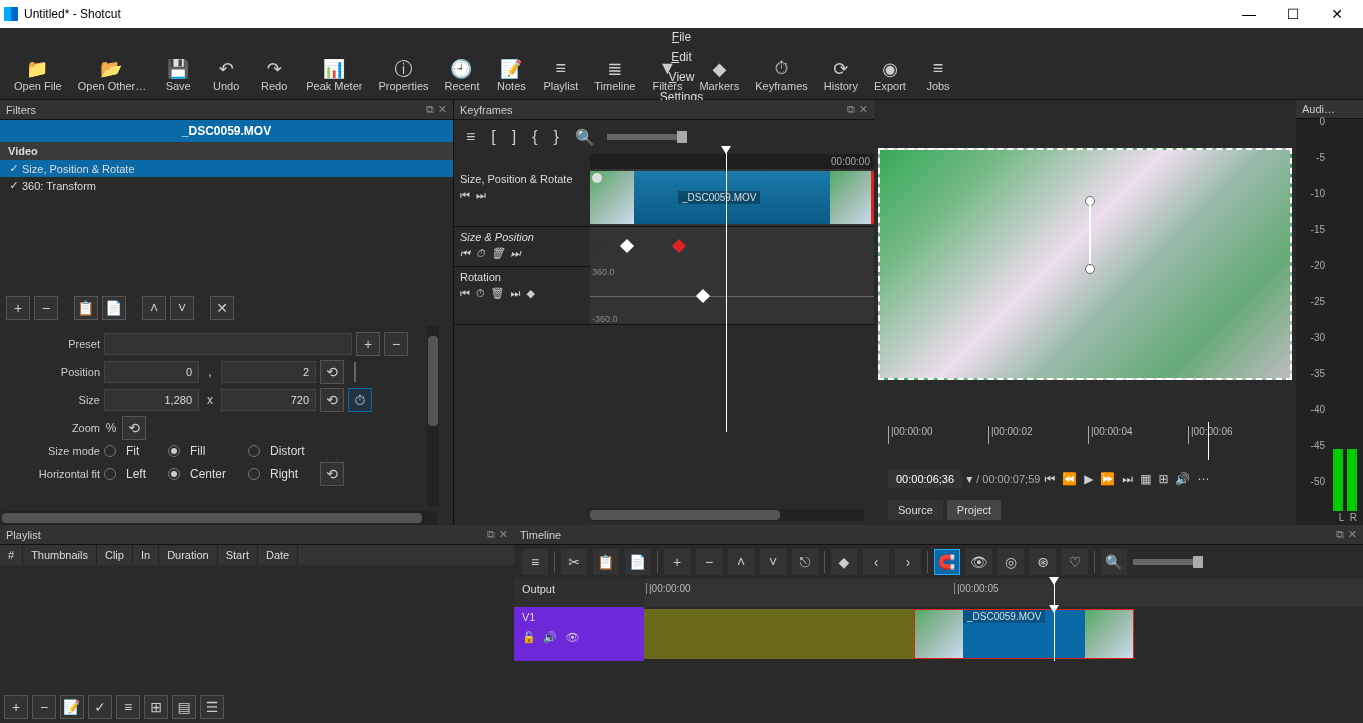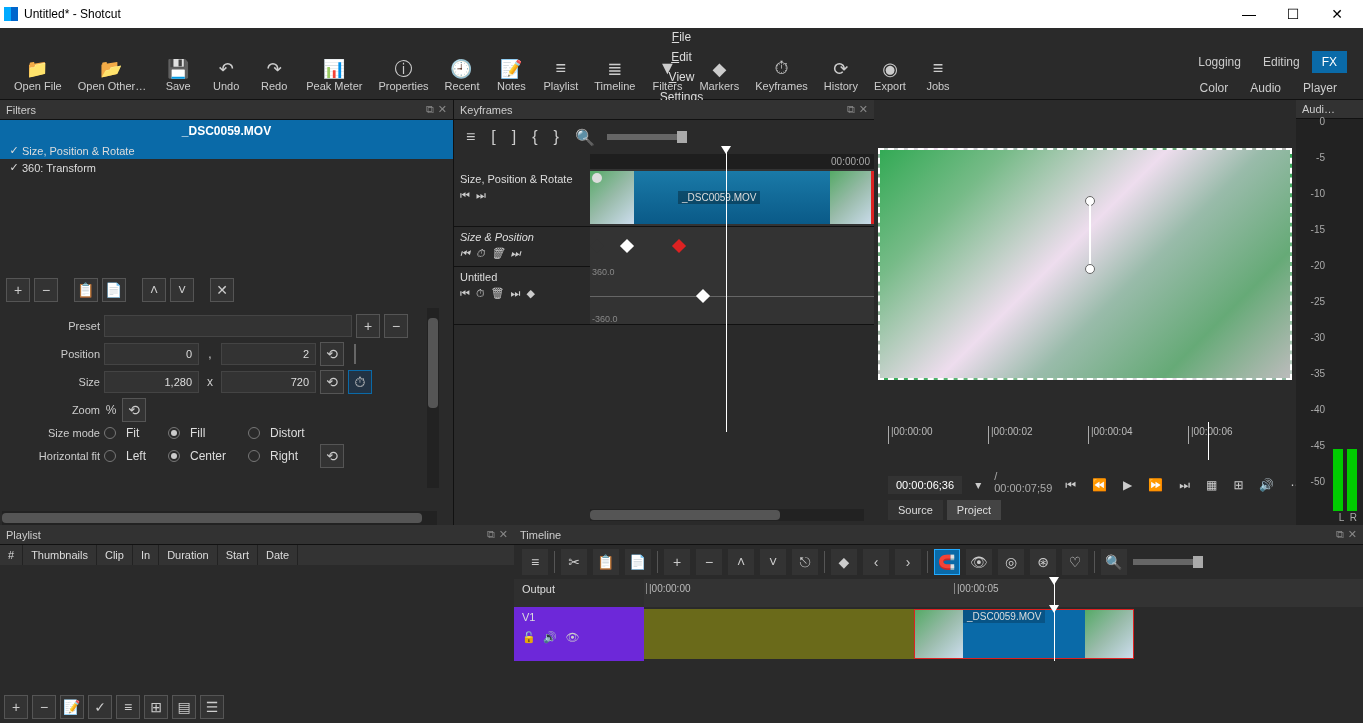--- a/index.html
+++ b/index.html
@@ -62,21 +62,21 @@
 .kf-playhead::before { content:""; position:absolute; top:-6px; left:-5px; border:5px solid transparent; border-top:8px solid #fff; }
 .diamond { width:10px; height:10px; transform:rotate(45deg); background:#fff; position:absolute; }
 .diamond.red { background:#d22; }
 .param-lane { background:#6a6a1a;font-style:italic; }
 
 .preview-panel { position:absolute; left:874px; top:0; width:422px; height:425px; background:#2a2a2a; }
 .preview-canvas { position:absolute; left:4px; top:48px; width:414px; height:232px; background:linear-gradient(135deg,#3a5 0%,#7b8 20%,#ede 45%,#9ba 60%,#6a7 80%,#bbb 100%); border:2px dashed #fff; }
 .preview-handle { position:absolute; width:10px; height:10px; border:1px solid #666; background:#fff; border-radius:50%; }
 .preview-timescale { position:absolute; left:14px; top:326px; right:8px; height:30px; }
 .preview-timescale .tick { position:absolute; font-size:10px; color:#bbb; border-left:1px solid #aaa; padding-left:2px; height:18px; }
-.prev-ctrls { position:absolute; left:14px; top:370px; right:8px; display:flex; align-items:flex-end; gap:10px; }
+.prev-ctrls { position:absolute; left:14px; top:370px; right:8px; display:flex; align-items:center; gap:1px; }
 .timecode { background:#333; padding:3px 8px; font-size:11px; color:#fff; }
 .timecode2 { color:#aaa; font-size:11px; }
 .pcbtn { font-size:12px; color:#ccc; padding:2px 3px; }
 .tabs-sp { position:absolute; left:14px; top:400px; display:flex; gap:4px; }
 .tabs-sp .tab { padding:4px 10px; background:#333; font-size:11px; }
 .tabs-sp .tab.active { background:#444; }
 
 .audio-panel { position:absolute; right:0; top:0; width:67px; height:425px; background:#222; }
 .audio-panel .db { position:absolute; right:38px; font-size:10px; color:#aaa; }
 .audio-panel .meter { position:absolute; bottom:14px; right:6px; width:10px; height:62px; background:#0c0; }
@@ -191,45 +191,34 @@
       <div class="tbtn">
         <div class="ticon">◉</div>
         <div>Export</div>
       </div>
       <div class="tbtn">
         <div class="ticon">≡</div>
         <div>Jobs</div>
       </div>
     </div>
   <div class="spacer"></div>
-  <div style="display:flex;flex-direction:column;gap:4px;align-items:flex-end;">
-    <div class="moderow" id="modes-top">
-        <div class="modebtn">Logging</div>
-        <div class="modebtn">Editing</div>
-        <div class="modebtn active">FX</div>
-      </div>
-    <div class="moderow" id="modes-bottom">
-        <div class="modebtn">Color</div>
-        <div class="modebtn">Audio</div>
-        <div class="modebtn">Player</div>
-      </div>
-  </div>
 </div>
 
 <div class="main">
 
   <div class="filters-panel">
     <div class="panel-title">
       <span>Filters</span>
       <span class="pticons">
           <span>⧉</span> 
           <span>✕</span>
         </span>
     </div>
     <div class="clip-header">_DSC0059.MOV</div>
+    <div class="cat-header">Video</div>
     <div class="filter-list" id="filter-list">
         <div class="filter-row sel">
           <span class="chk">✓</span>
           <span>Size, Position &amp; Rotate</span>
         </div>
         <div class="filter-row">
           <span class="chk">✓</span>
           <span>360: Transform</span>
         </div>
       </div>
@@ -351,21 +340,21 @@
         </div>
       </div>
       <div class="lane-right param-lane">
         <div class="diamond" style="left:2px;top:14px;background:#333"></div>
         <div class="diamond" style="left:32px;top:14px"></div>
         <div class="diamond red" style="left:84px;top:14px"></div>
       </div>
     </div>
     <div class="kf-lane" style="height:58px">
       <div class="lane-left">
-        <div>Untitled</div>
+        <div>Rotation</div>
         <div class="lane-ctrls">
           <span>⏮</span>
           <span>⏱</span>
           <span>🗑</span>
           <span>⏭</span>
           <span>◆</span>
         </div>
       </div>
       <div class="lane-right" style="background:#333">
         <div style="position:absolute;left:2px;top:0;font-size:9px;color:#888">360.0</div>

